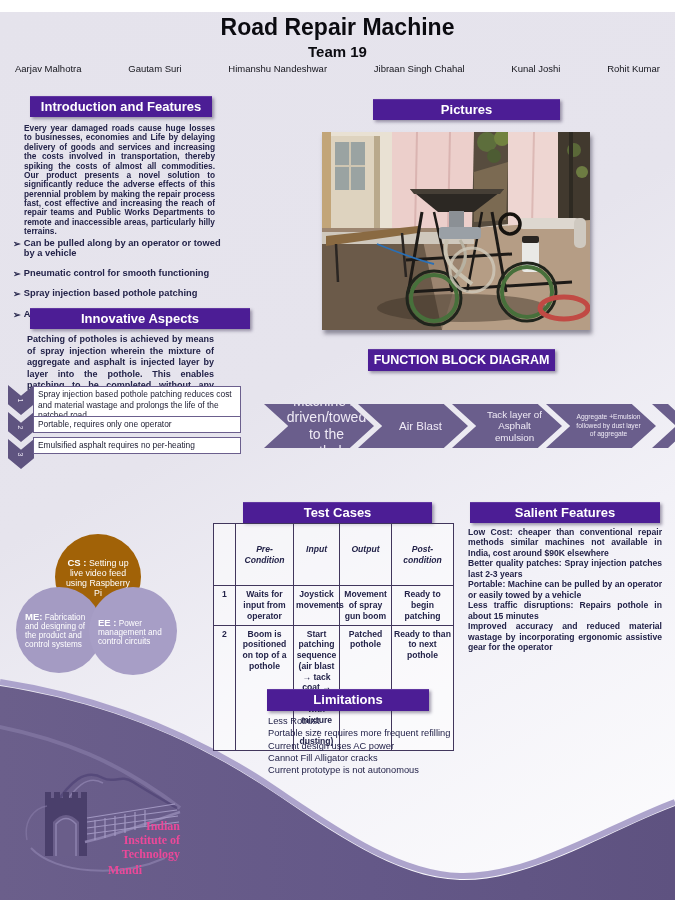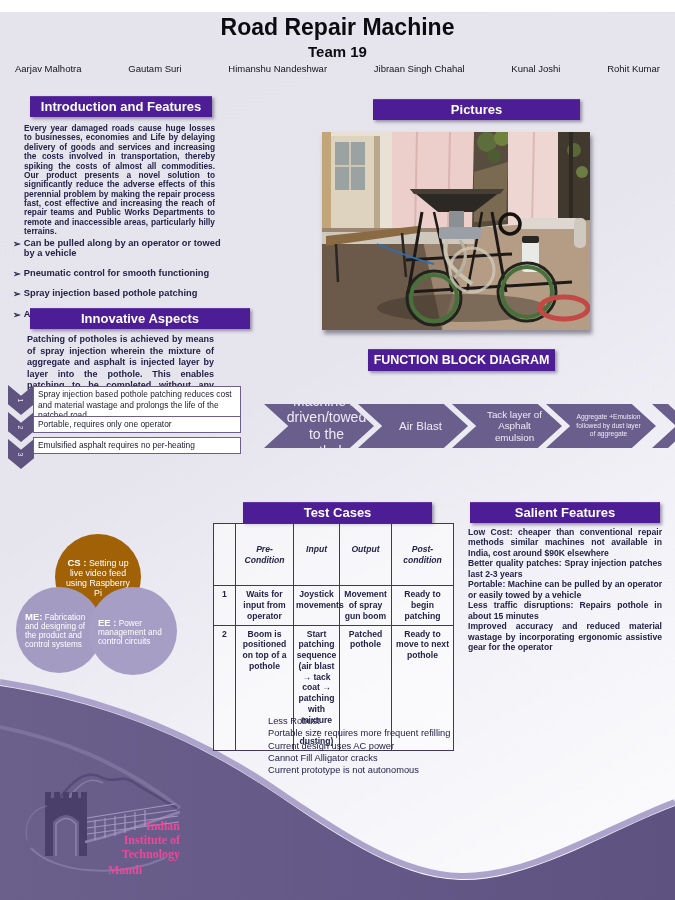--- a/index.html
+++ b/index.html
@@ -148,21 +148,21 @@
   <div class="circle" id="circle-cs">
     <span><span class="clabel">CS :</span> <span>Setting up live video feed using Raspberry Pi</span></span>
   </div>
   <div class="circle" id="circle-me">
     <span><span class="clabel">ME:</span> <span>Fabrication and designing of the product and control systems</span></span>
   </div>
   <div class="circle" id="circle-ee">
     <span><span class="clabel">EE :</span> <span>Power management and control circuits</span></span>
   </div>
 
-  <div class="hbar" style="left:373px; top:99px; width:207px;">Pictures</div>
+  <div class="hbar" style="left:373px; top:99px; width:187px;">Pictures</div>
   <svg id="photo" viewBox="0 0 268 198" aria-hidden="true">
 
     <rect x="0" y="0" width="70" height="112" fill="#e9e1d3"></rect>
     <rect x="0" y="0" width="9" height="112" fill="#c2a579"></rect>
     <rect x="9" y="4" width="46" height="104" fill="#ded3bf"></rect>
     <rect x="13" y="10" width="30" height="48" fill="#9aa3a2"></rect>
     <line x1="28" y1="10" x2="28" y2="58" stroke="#cfc6b2" stroke-width="2"></line>
     <line x1="13" y1="34" x2="43" y2="34" stroke="#cfc6b2" stroke-width="2"></line>
     <rect x="52" y="4" width="6" height="104" fill="#b9a98c"></rect>
     <rect x="70" y="0" width="82" height="102" fill="#eccfcb"></rect>
@@ -260,34 +260,35 @@
       <td>Waits for input from operator</td>
       <td>Joystick movements</td>
       <td>Movement of spray gun boom</td>
       <td>Ready to begin patching</td>
     </tr>
     <tr>
       <td>2</td>
       <td>Boom is positioned on top of a pothole</td>
       <td>Start patching sequence (air blast → tack coat → patching with mixture → dusting)</td>
       <td>Patched pothole</td>
-      <td>Ready to move to next pothole</td>
+      <td>Ready to than to next pothole</td>
     </tr>
   </tbody>
     </table>
 
   <div class="hbar" style="left:470px; top:502px; width:190px;">Salient Features</div>
   <div id="salient-body">
     <p>Low Cost: cheaper than conventional repair methods similar machines not available in India, cost around $90K elsewhere</p>
     <p>Better quality patches: Spray injection patches last 2-3 years</p>
     <p>Portable: Machine can be pulled by an operator or easily towed by a vehicle</p>
     <p>Less traffic disruptions: Repairs pothole in about 15 minutes</p>
     <p>Improved accuracy and reduced material wastage by incorporating ergonomic assistive gear for the operator</p>
   </div>
 
+  <div class="hbar" style="left:267px; top:689px; width:162px; height:22px; line-height:22px;">Limitations</div>
   <div id="limitations-list">
     <div>Less Robust</div>
     <div>Portable size requires more frequent refilling</div>
     <div>Current design uses AC power</div>
     <div>Cannot Fill Alligator cracks</div>
     <div>Current prototype is not autonomous</div>
   </div>
 
   <svg id="logo-art" viewBox="0 0 165 125" aria-hidden="true">
     <path d="M30,45 C45,22 60,8 78,18 C88,24 96,14 108,22 C122,31 138,40 152,48" fill="none" stroke="#544879" stroke-width="2.5" opacity="0.9"></path>

